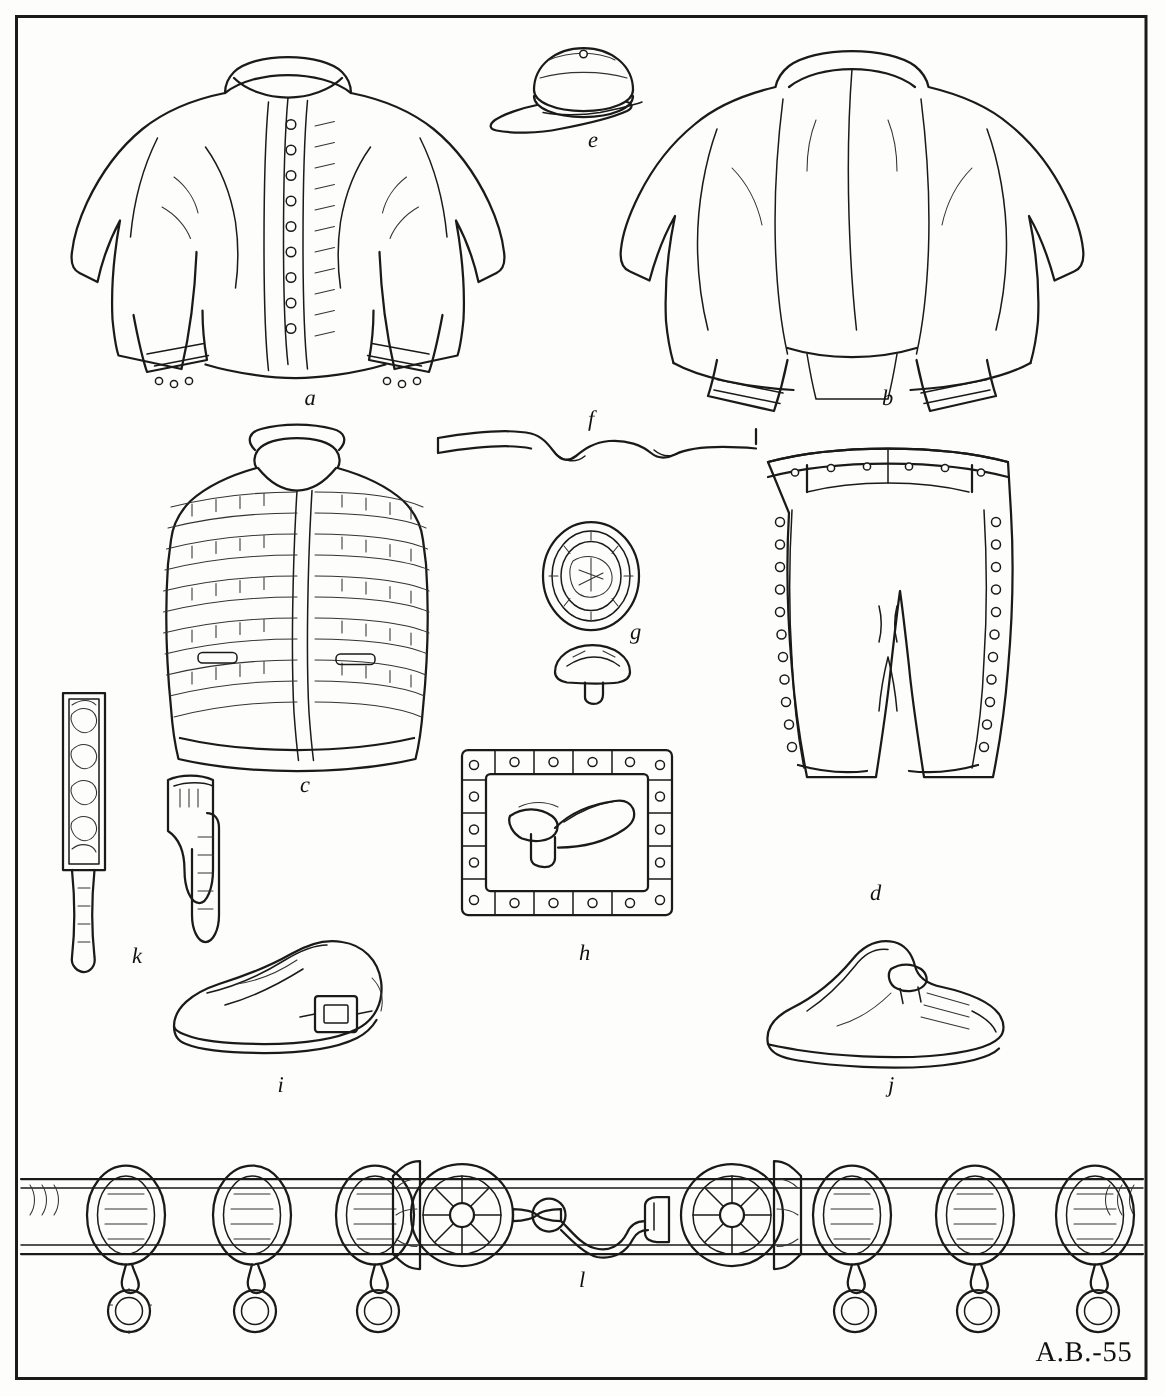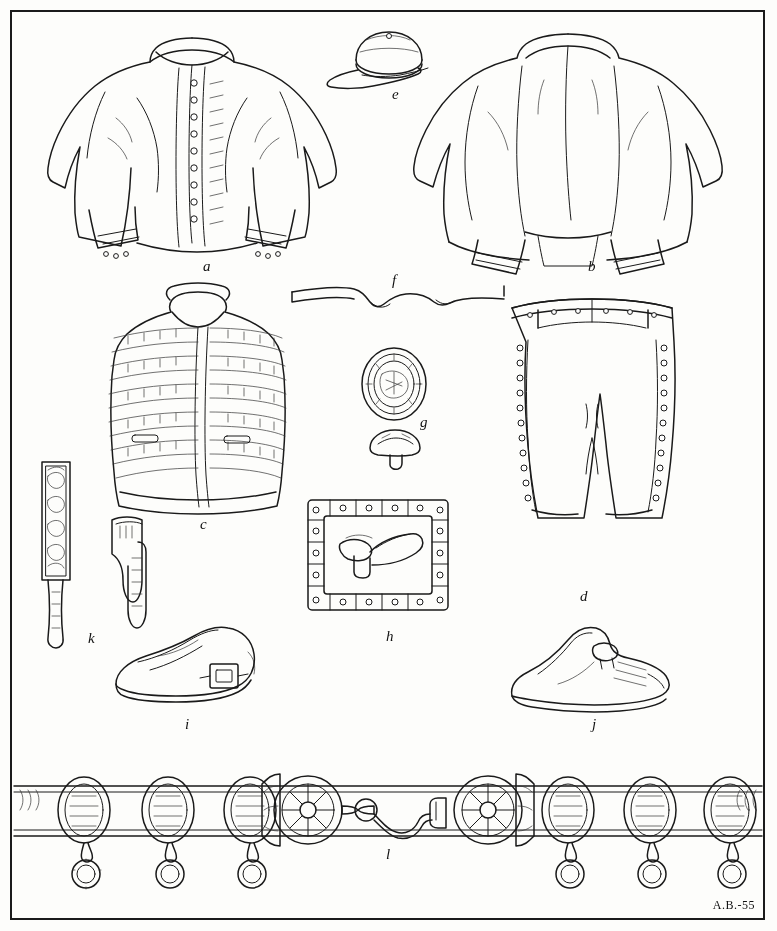--- a/index.html
+++ b/index.html
@@ -24,21 +24,21 @@
     font-family:"Liberation Serif", serif;
     font-style:italic;
     font-size:15px;
     color:#111;
     user-select:none;
   }
   .sig{
     position:absolute;
     right:22px;bottom:18px;
     font-family:"Liberation Serif", serif;
-    font-size:12px;
+    font-size:19px;
     color:#111;
     letter-spacing:.5px;
   }
   
   .ink{fill:none;stroke:#1a1a1a;stroke-width:1.5;stroke-linecap:round;stroke-linejoin:round;}
   .ink-thin{fill:none;stroke:#1a1a1a;stroke-width:1;stroke-linecap:round;stroke-linejoin:round;}
   .ink-hair{fill:none;stroke:#333;stroke-width:.7;stroke-linecap:round;stroke-linejoin:round;}
   .dotring{fill:#ffffff;stroke:#1a1a1a;stroke-width:1;}
 </style>
 </head>

